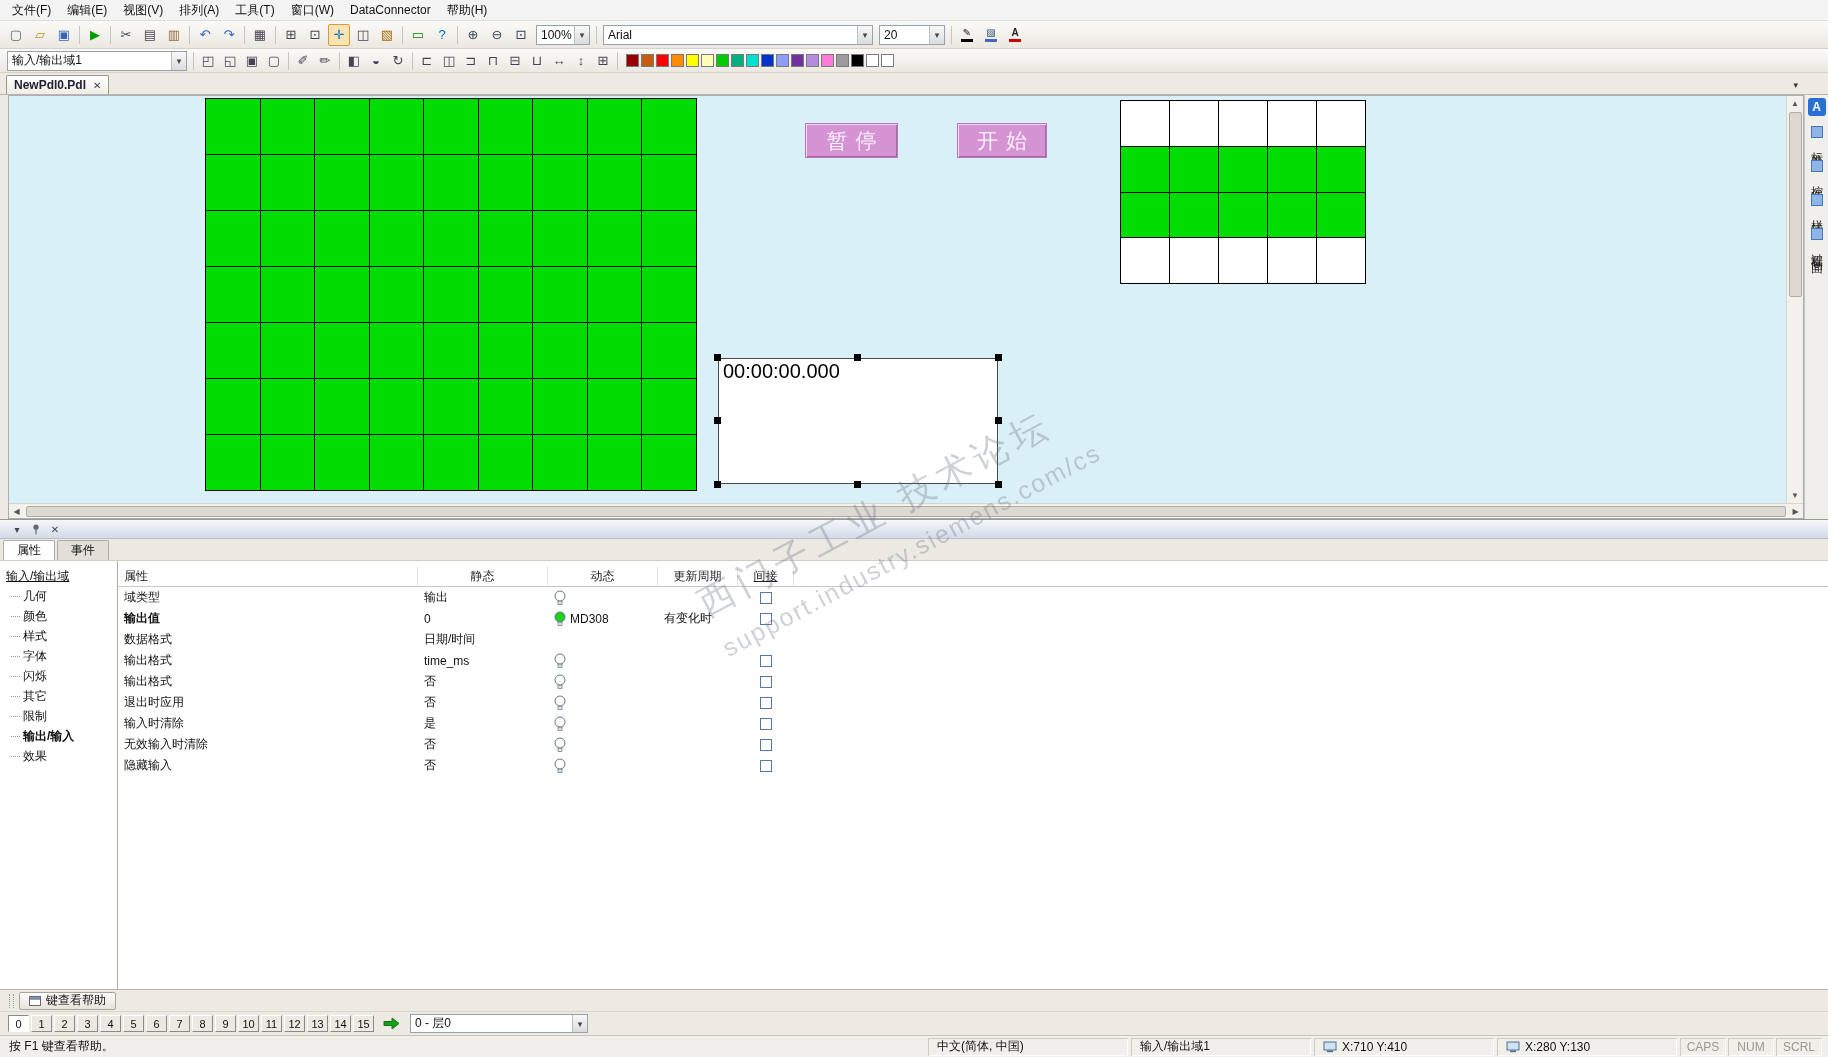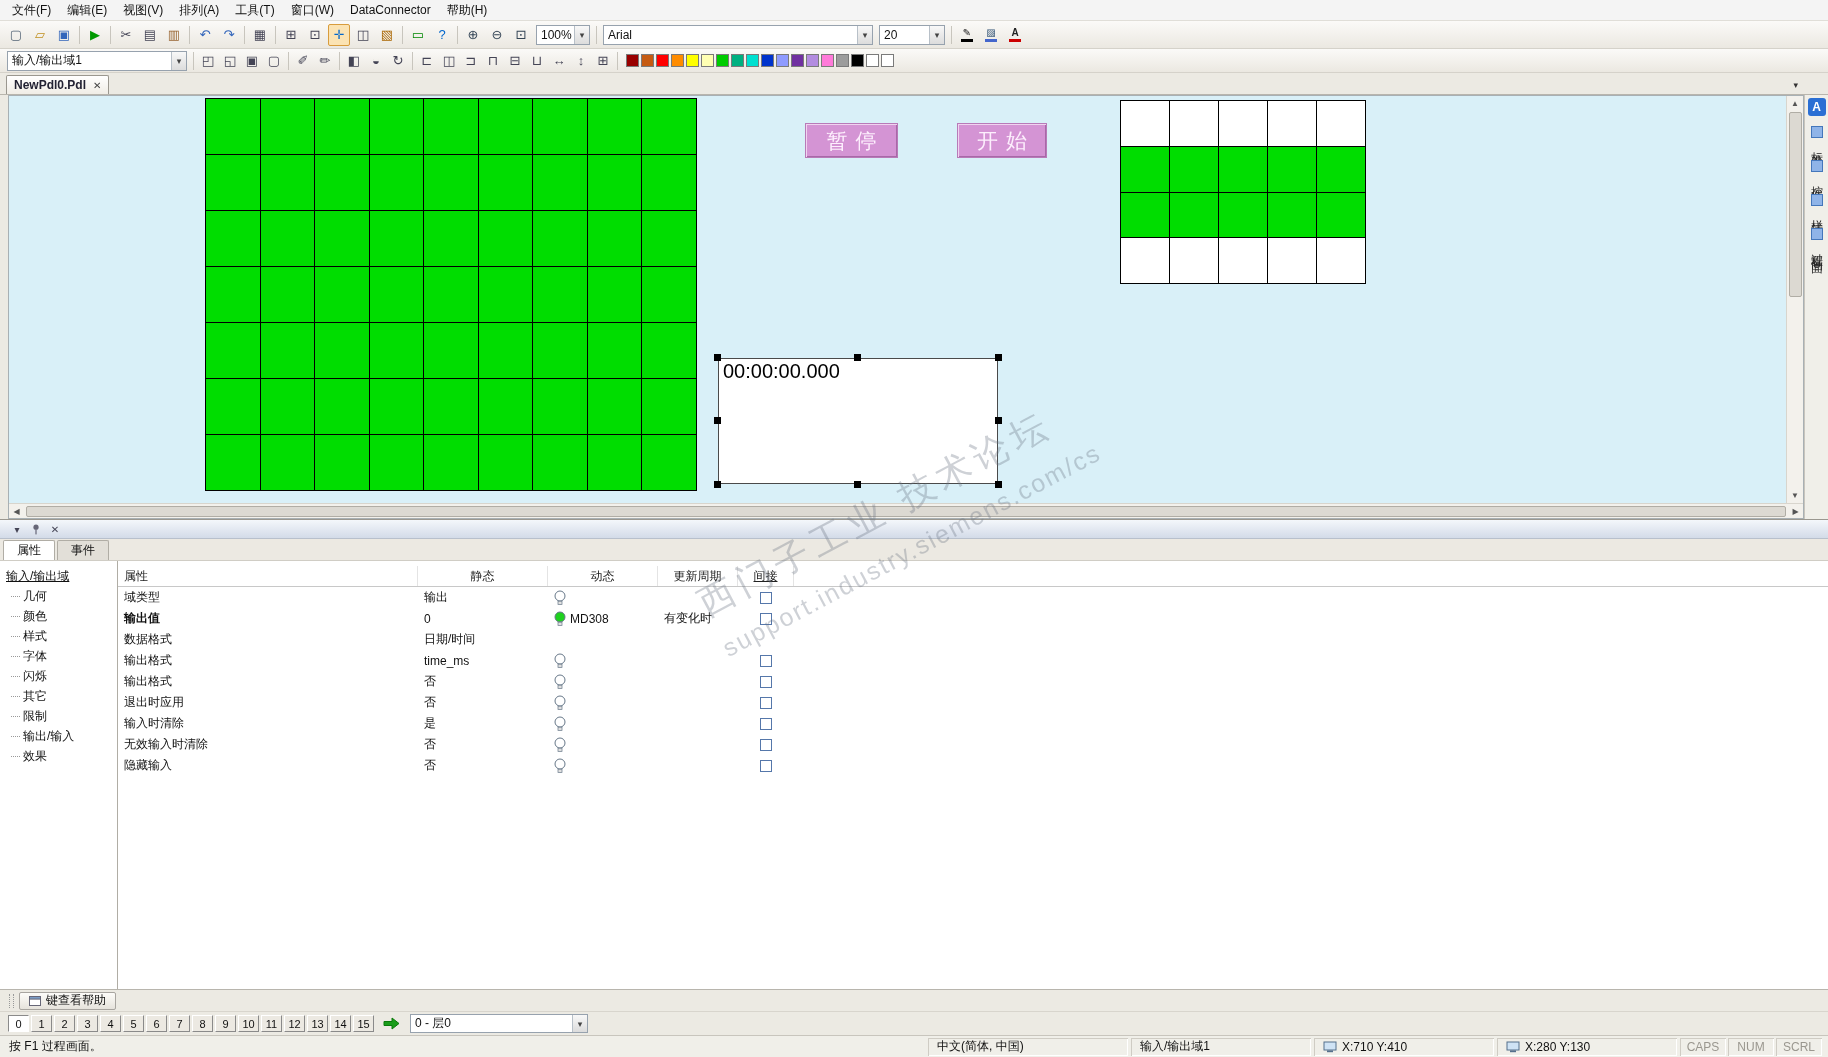--- a/index.html
+++ b/index.html
@@ -77,21 +77,21 @@
 .props-title{flex:1;color:#223;}
 .ph-icon{width:16px;height:14px;display:flex;align-items:center;justify-content:center;font-size:10px;color:#445;margin-left:3px;cursor:default;}
 .props-tabs{height:22px;background:#ece9e2;display:flex;align-items:flex-end;padding-left:3px;border-bottom:1px solid #d0cdc5;flex:none;}
 .ptab{height:20px;padding:0 13px;display:flex;align-items:center;border:1px solid #b0ada5;border-bottom:none;background:#e2dfd8;margin-right:2px;border-radius:2px 2px 0 0;cursor:default;}
 .ptab.active{background:#ffffff;}
 .props-body{flex:1;display:flex;min-height:0;background:#fff;}
 .props-tree{width:118px;border-right:1px solid #b0ada5;padding:5px 0 0 6px;overflow:hidden;flex:none;}
 .tree-root{height:20px;display:flex;align-items:center;text-decoration:underline;}
 .tree-item{display:flex;align-items:center;height:20px;padding-left:5px;cursor:default;}
 .tree-dash{width:9px;height:1px;border-top:1px dotted #999;margin-right:3px;flex:none;}
-.tree-item.selected .tree-label{font-weight:normal;}
+.tree-item.selected .tree-label{font-weight:bold;}
 .props-table{flex:1;display:flex;flex-direction:column;padding-top:5px;min-width:0;}
 .prow,.phead{display:flex;height:21px;align-items:center;flex:none;}
 .phead{border-bottom:1px solid #c8c8c8;}
 .pc{height:100%;display:flex;align-items:center;padding:0 6px;overflow:hidden;white-space:nowrap;flex:none;}
 .col-name{width:300px;}
 .col-static{width:130px;}
 .col-dyn{width:110px;}
 .col-cycle{width:80px;}
 .col-ind{width:56px;justify-content:center;text-decoration:underline;}
 .phead .pc{justify-content:center;border-right:1px solid #e4e4e4;color:#222;}
@@ -707,21 +707,21 @@
           <path d="M1 4.5 h8 v-3.5 l7 5.5 -7 5.5 v-3.5 h-8 z" fill="#1a9c1a" stroke="#0a7a0a"></path>
         </svg>
     </span>
     <span class="combo layer-combo">
       <span class="combo-text">0 - 层0</span>
       <span class="combo-arrow">▾</span>
     </span>
   </div>
 
   <div class="statusbar">
-    <span class="sseg help">按 F1 过程画面。</span>
+    <span class="sseg help">按 F1 键查看帮助。</span>
     <span class="sseg" style="width:200px;">中文(简体, 中国)</span>
     <span class="sseg" style="width:180px;">输入/输出域1</span>
     <span class="sseg" style="width:180px;">
       <svg class="mon" width="14" height="12" viewBox="0 0 14 12">
           <rect x="1" y="1" width="12" height="8" fill="#cfe3f5" stroke="#55708c"></rect>
           <rect x="4" y="9.4" width="6" height="1.8" fill="#55708c"></rect>
         </svg>
       <span>X:710 Y:410</span>
     </span>
     <span class="sseg" style="width:180px;">

